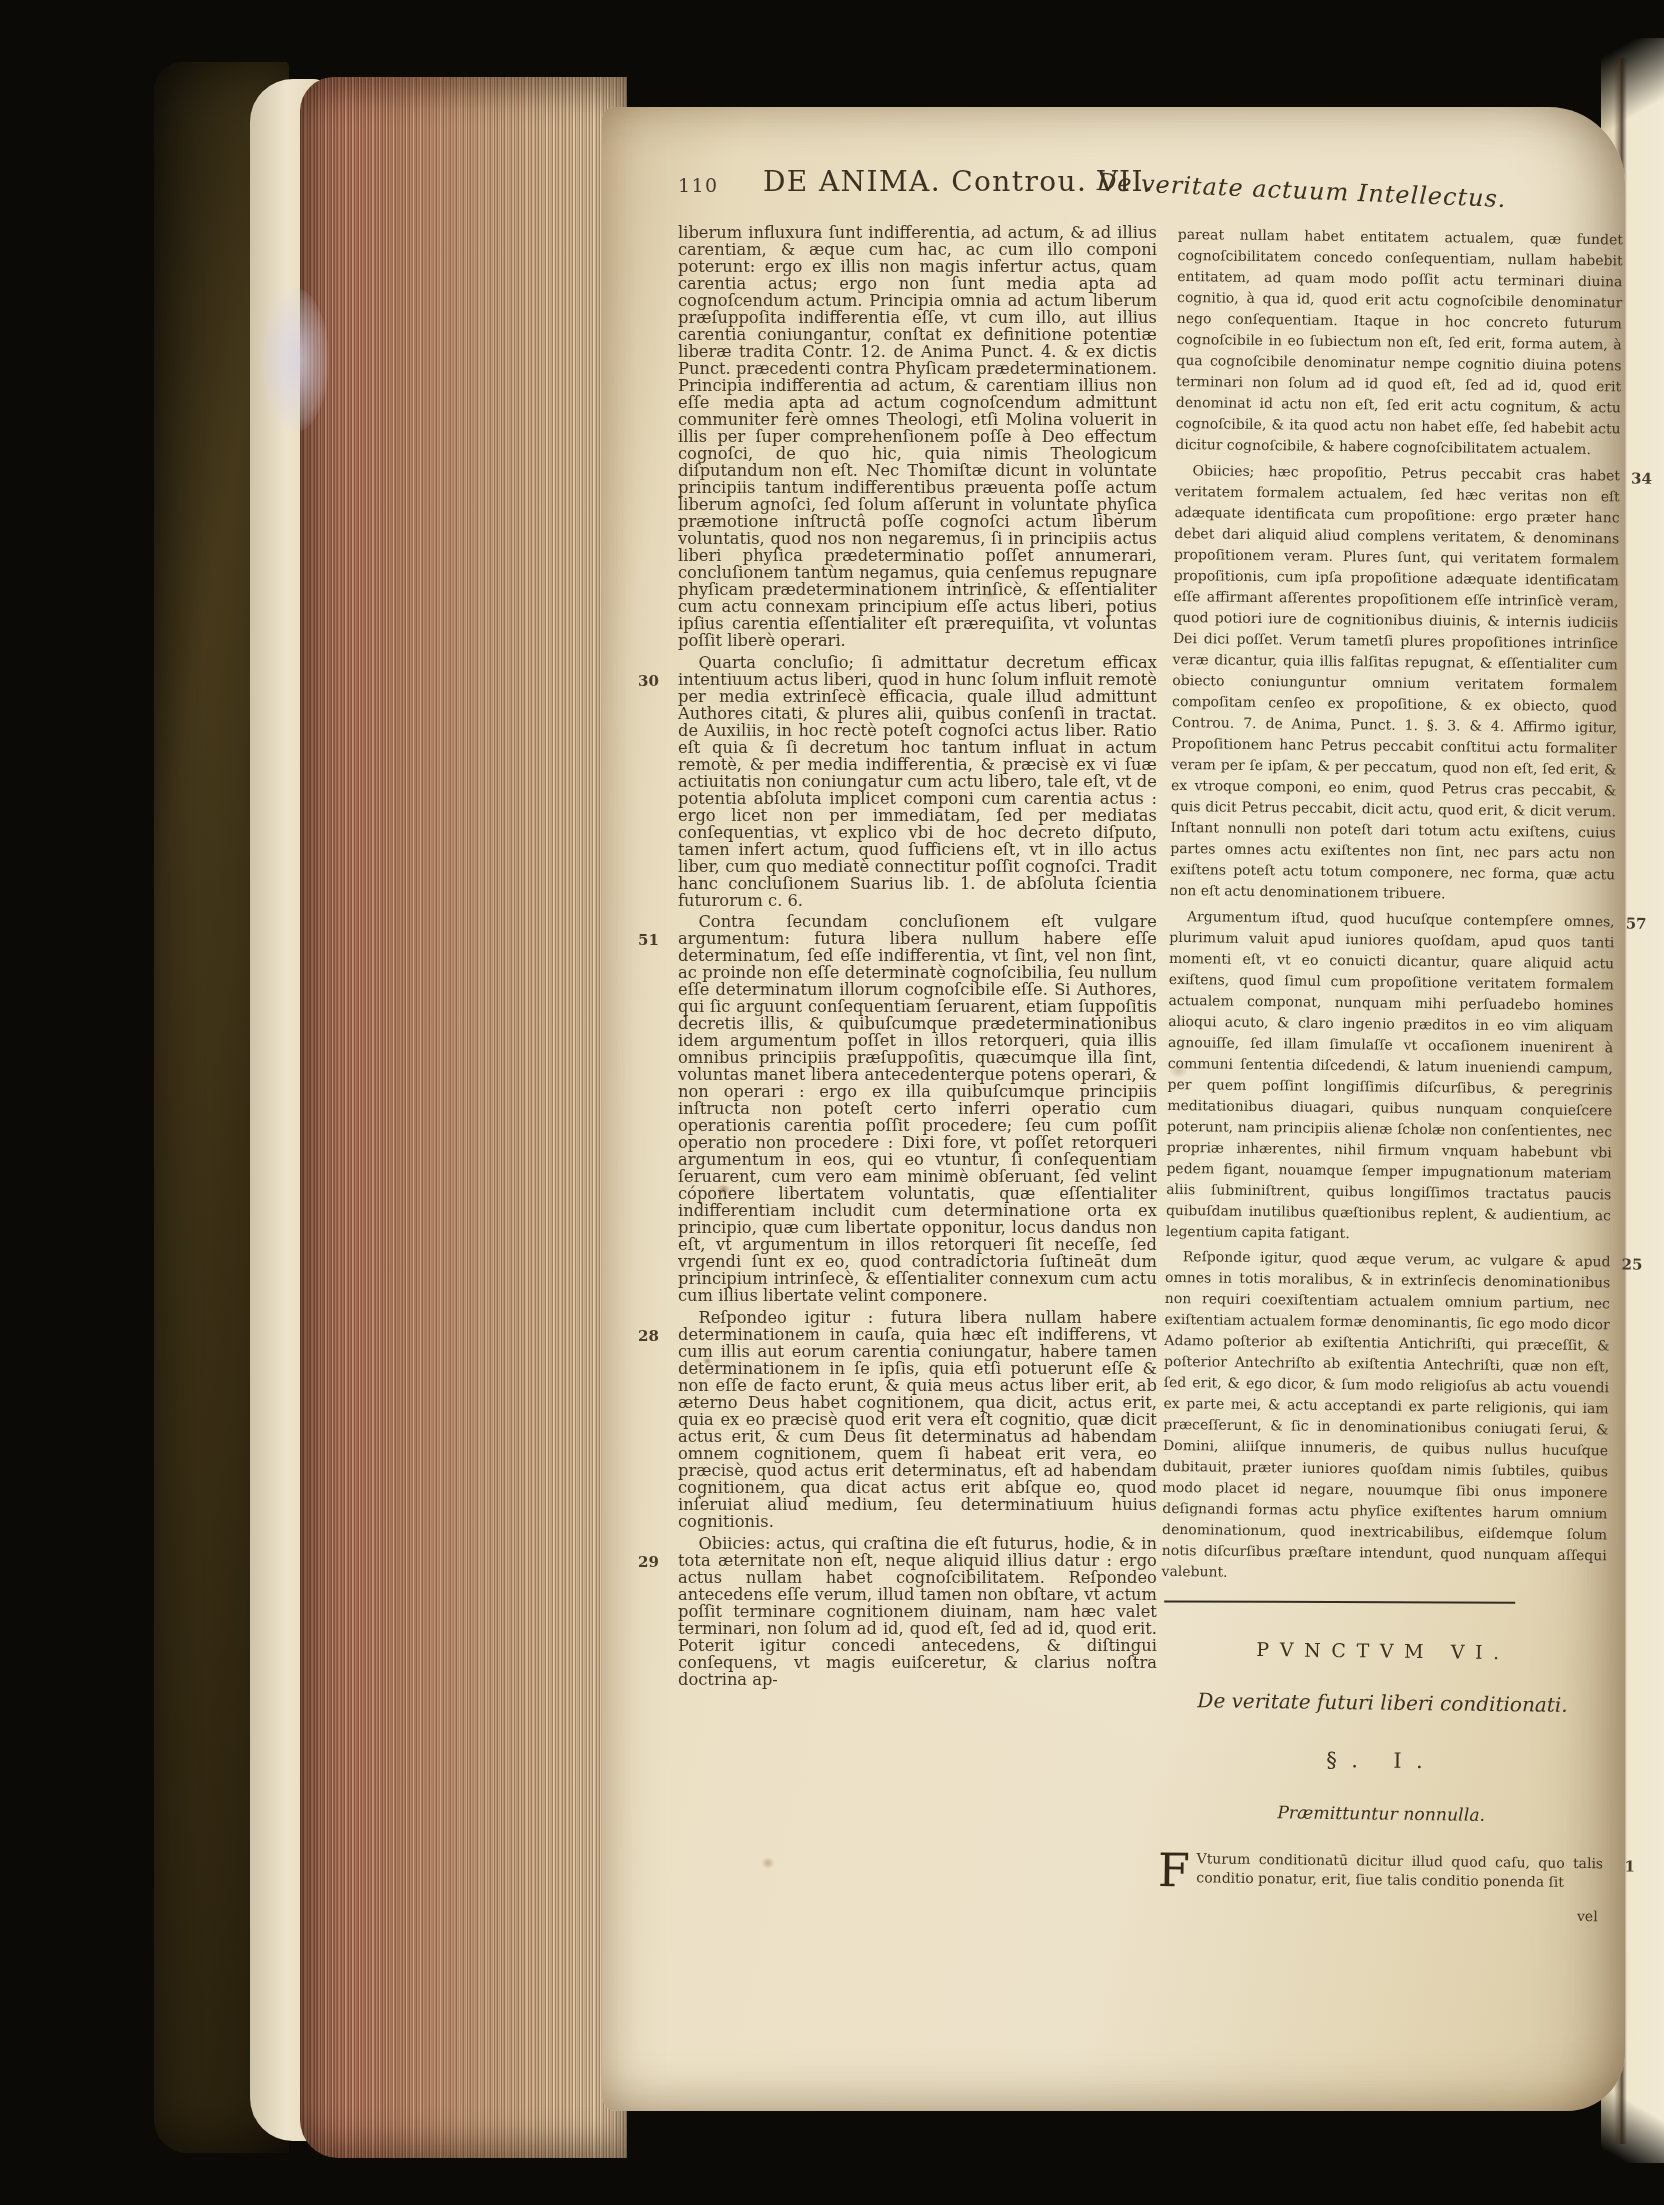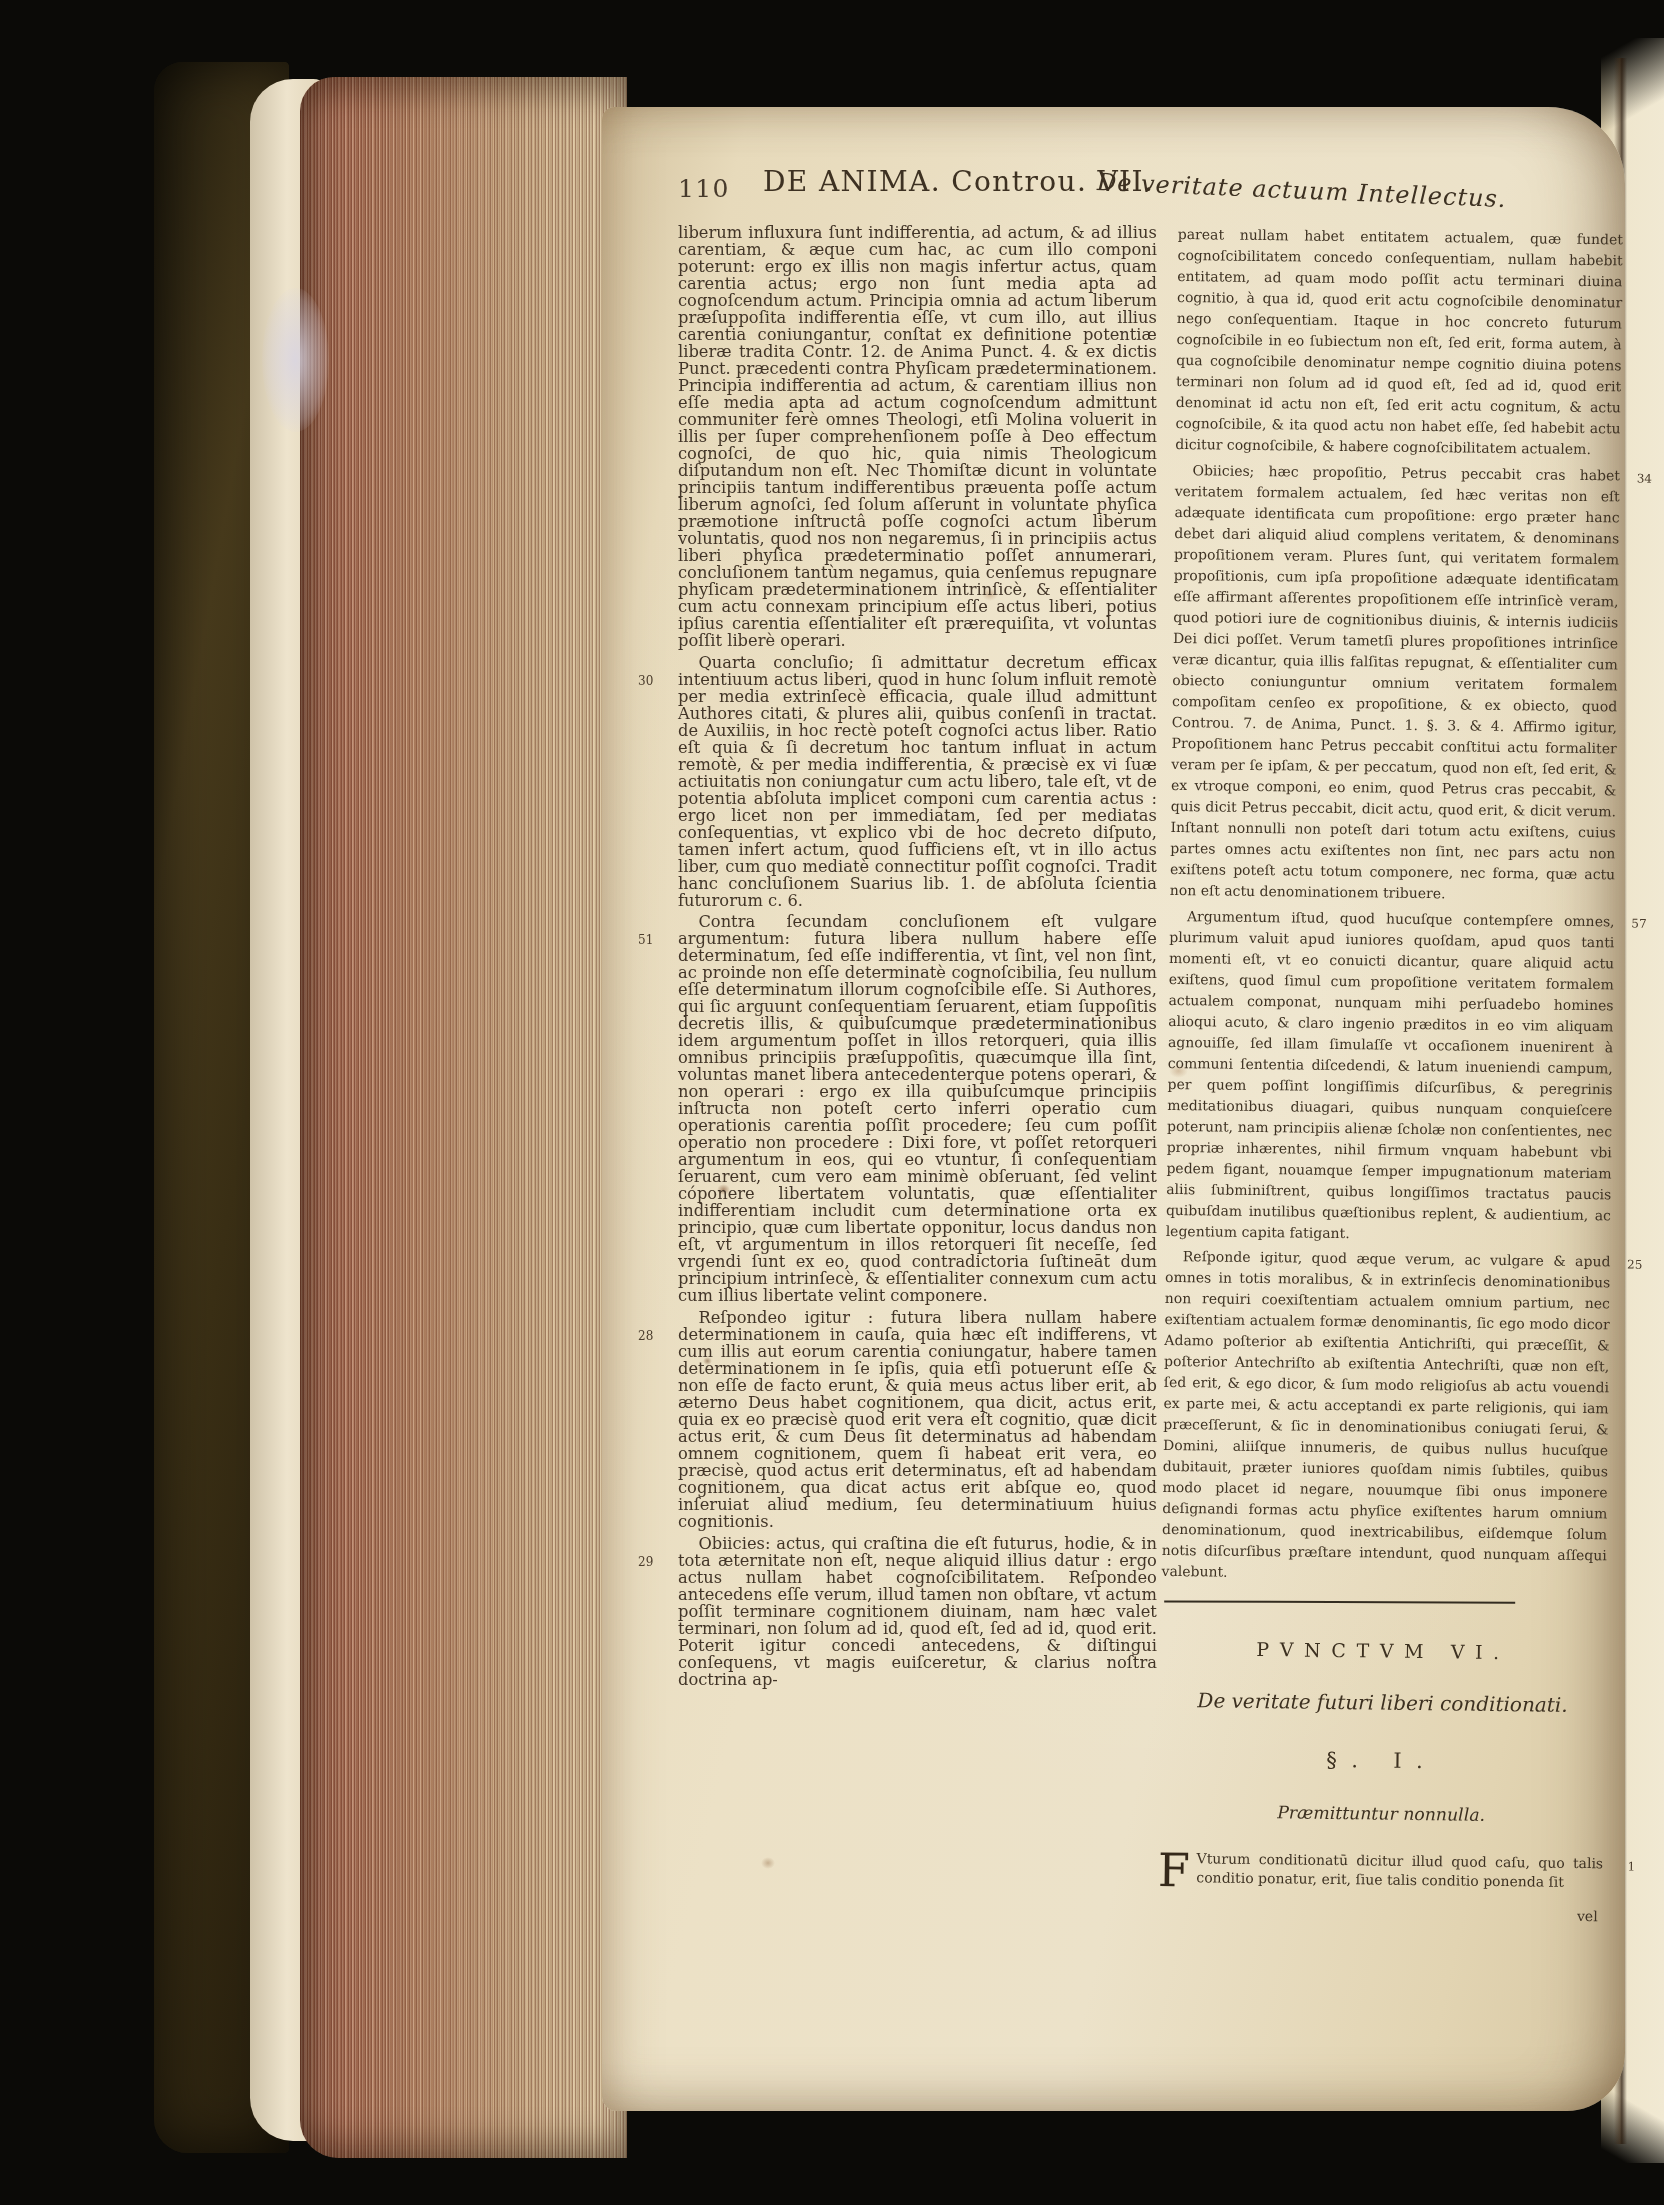--- a/index.html
+++ b/index.html
@@ -43,33 +43,33 @@
     box-shadow:inset -48px 0 67px -34px rgba(84,56,28,.5),
                inset 34px 0 53px -29px rgba(130,92,55,.38),
                inset 0 -34px 53px -29px rgba(110,80,45,.35),
                inset 0 29px 48px -29px rgba(110,80,45,.3);}
   .spot{position:absolute;border-radius:50%;pointer-events:none;}
 
   .page-inner{position:absolute;left:76px;top:54px;width:945px;}
 
   
   .header{position:relative;height:58px;color:#40342a;white-space:nowrap;}
-  .pagenum{position:absolute;left:0;top:12.5px;font-size:25px;letter-spacing:1.4px;color:#473a2c;}
+  .pagenum{position:absolute;left:0;top:12.5px;font-size:19px;letter-spacing:1.4px;color:#473a2c;}
   .running-title{position:absolute;left:85px;top:3.8px;font-size:28px;letter-spacing:1.4px;color:#3d3122;}
   .running-subtitle{position:absolute;left:419px;top:6.7px;font-size:24px;font-style:italic;letter-spacing:1px;
     color:#3d3122;transform:rotate(2.4deg);transform-origin:left center;}
 
   
   .columns{display:flex;gap:21px;margin-top:4.8px;}
   .col{color:#423528;text-align:justify;text-justify:inter-word;}
   .col-left{width:482px;font-size:16.3px;line-height:17px;}
   .col-right{width:448px;font-size:14px;line-height:21px;transform:rotate(.7deg);transform-origin:top left;color:#3e3223;}
   .para{position:relative;margin:0 0 4.8px 0;}
   .para.indent{text-indent:1.25em;}
-  .mnum{position:absolute;font-size:12px;color:#4a3c2c;text-indent:0;}
+  .mnum{position:absolute;font-size:15px;color:#4a3c2c;text-indent:0;font-weight:bold;}
   .col-left .mnum{left:-40px;top:19px;}
   .col-right .mnum{right:-32px;top:2.9px;}
 
   
   .section-divider-rule{width:351px;height:2.4px;background:#332c20;margin:16.3px 0 0 2.9px;transform:rotate(-.5deg);}
   .punctum-title{text-align:center;font-size:19px;letter-spacing:10.6px;color:#3c3020;margin-top:37px;}
   .punctum-subtitle{text-align:center;font-size:20px;font-style:italic;color:#3c3020;margin-top:31px;}
   .section-mark{text-align:center;font-size:21px;color:#3c3020;margin-top:37px;letter-spacing:14.4px;}
   .section-subtitle{text-align:center;font-size:17.3px;font-style:italic;color:#3c3020;margin-top:32px;}
   .section-para{position:relative;margin-top:27px;font-size:14px;line-height:19px;text-align:justify;}

